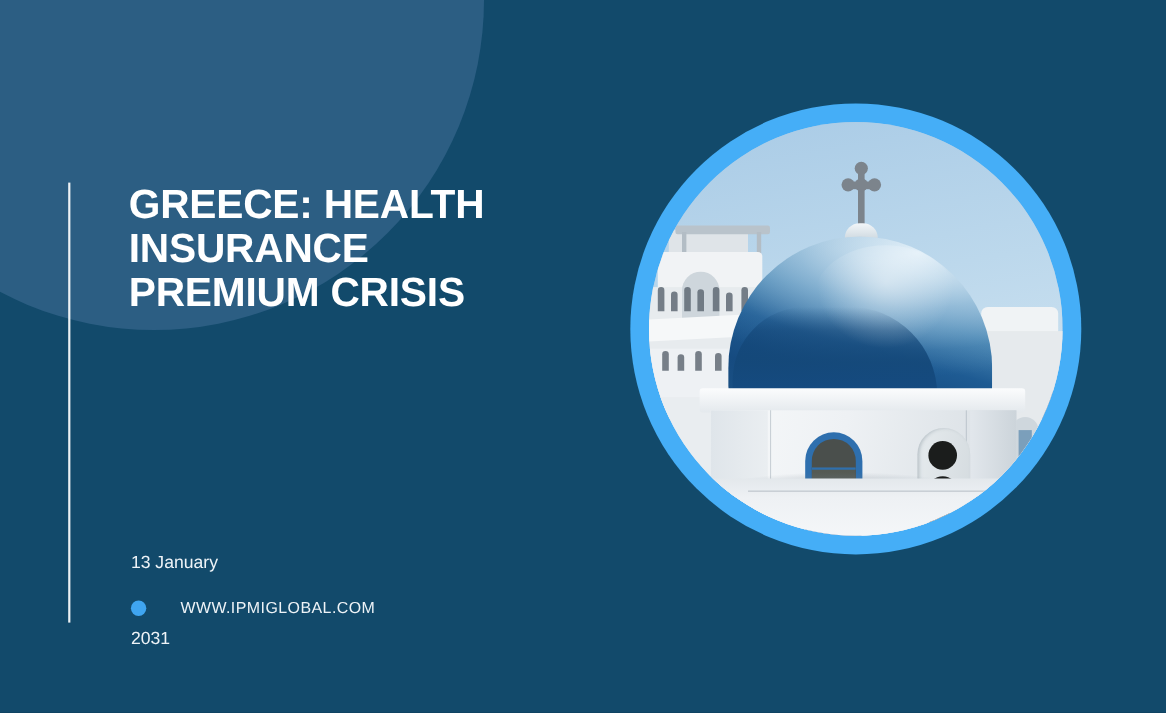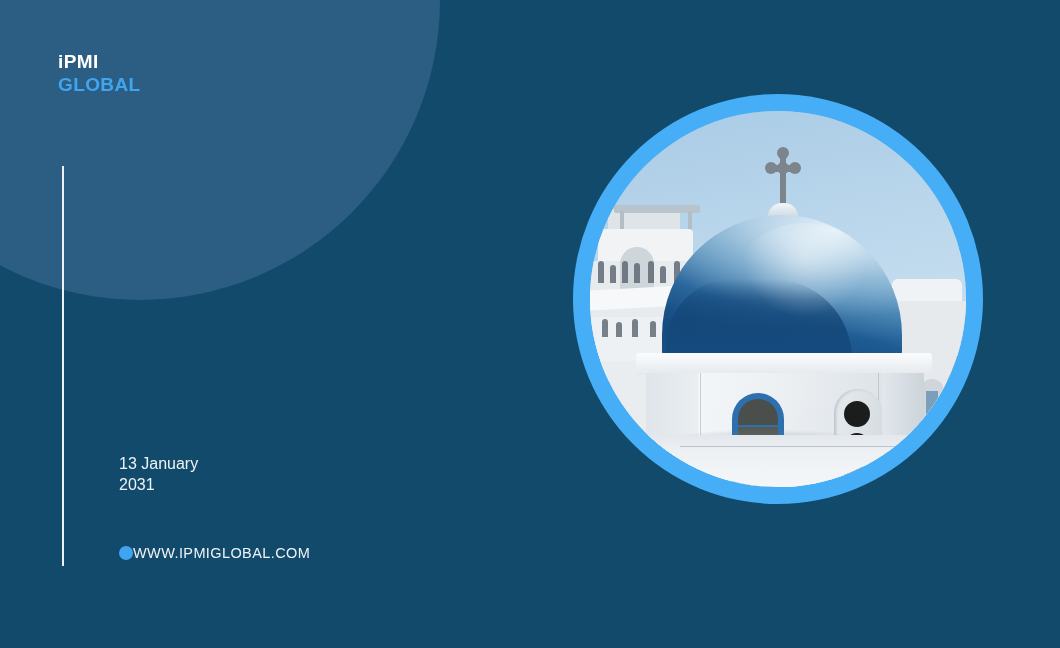--- a/index.html
+++ b/index.html
@@ -80,38 +80,39 @@
   
   .date {
     position: absolute;
     left: 119px;
     top: 453px;
     color: #eef3f7;
     font-size: 16px;
     font-weight: normal;
     line-height: 21px;
   }
-  .date span { display: block; }
+  .date span { display: block; margin-top: 48px; }
 
   
   .weburl {
     position: absolute;
     left: 119px;
     top: 545px;
     display: flex;
     align-items: center;
   }
   .weburl-dot {
     width: 14px;
     height: 14px;
     border-radius: 50%;
     background: #3fa5f0;
     flex: none;
   }
   .weburl-text {
+    margin-left: 31px;
     color: #eef3f7;
     font-size: 14.5px;
     letter-spacing: 0.4px;
     text-align: right;
   }
 
   
   .photo-ring {
     position: absolute;
     left: 573px;
@@ -513,27 +514,24 @@
     background: radial-gradient(ellipse at 50% 100%, rgba(110,124,136,.55), rgba(110,124,136,0) 70%);
   }
 </style>
 </head>
 <body>
 
 <div class="slide">
 
   <div class="bg-circle"></div>
 
-  <div class="logo">
-    <span class="logo-top">iPMI</span>
-    <span class="logo-bottom">GLOBAL</span>
-  </div>
 
   <div class="vrule"></div>
 
+  <h1 class="headline">GREECE: HEALTH INSURANCE PREMIUM CRISIS</h1>
 
   <div class="date">
     <span>13 January</span>
     <span>2031</span>
   </div>
 
   <div class="weburl">
     <span class="weburl-dot"></span>
     <span class="weburl-text">WWW.IPMIGLOBAL.COM</span>
   </div>

